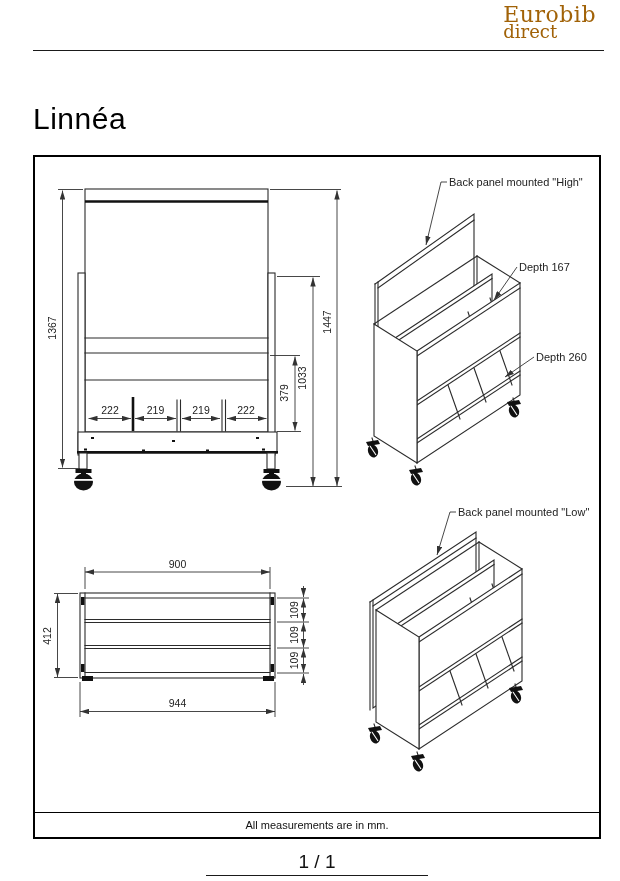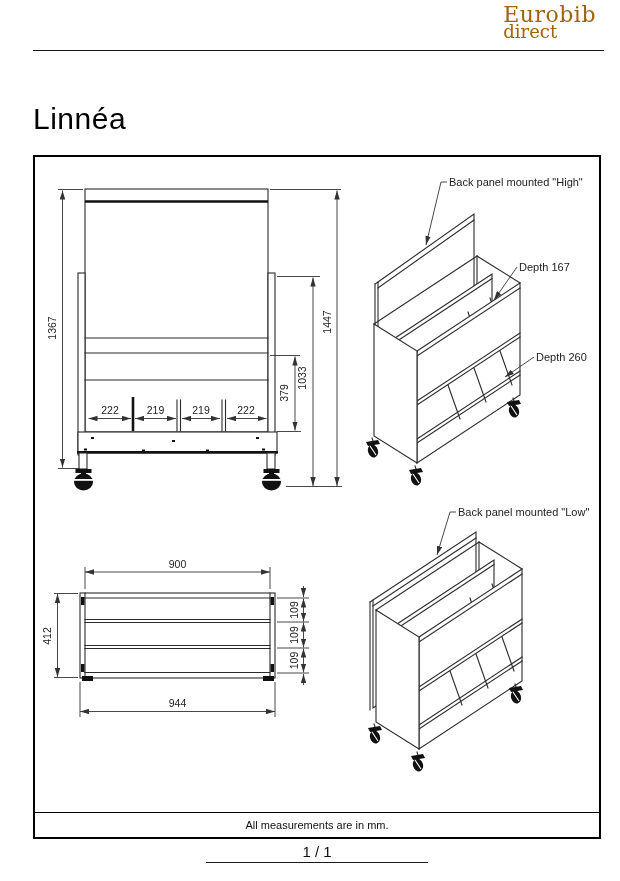--- a/index.html
+++ b/index.html
@@ -10,21 +10,21 @@
   .logo .l1{font-size:22px;letter-spacing:.5px;}
   .logo .l2{font-size:18px;margin-top:-3px;padding-right:2px;}
   .hrule{position:absolute;left:33px;top:50px;width:571px;border-top:1.8px solid #1a1a1a;}
   .title{position:absolute;left:33px;top:102px;font-size:30px;letter-spacing:.5px;color:#000;}
   .dbox{position:absolute;left:33px;top:155px;width:564px;height:680px;border:2px solid #000;}
   .notebar{position:absolute;left:0;right:0;bottom:0;height:24px;border-top:1.6px solid #000;
            display:flex;align-items:center;justify-content:center;font-size:11px;color:#111;margin-top:8px;}
   svg.draw{position:absolute;left:33px;top:155px;}
   .fwrap{position:absolute;left:33px;top:837px;width:568px;text-align:center;color:#111;}
   .site{font-size:14px;}
-  .pageno{font-size:15px;margin-top:6px;}
+  .pageno{font-size:19px;margin-top:14px;}
   .frule{width:222px;margin:2px auto 0;border-top:1.3px solid #1a1a1a;}
   
   .ln{stroke:#2b2b2b;stroke-width:1.1;fill:none;stroke-linecap:square;}
   .wf{fill:#fff;stroke:#2b2b2b;stroke-width:1.1;}
   .thk{stroke:#111;stroke-width:2.6;fill:none;}
   .dm{stroke:#333;stroke-width:.9;fill:none;}
   .dt{font:10.5px "Liberation Sans",sans-serif;fill:#222;}
   .at{font:11px "Liberation Sans",sans-serif;fill:#222;}
   .blk{fill:#111;stroke:none;}
 </style>

